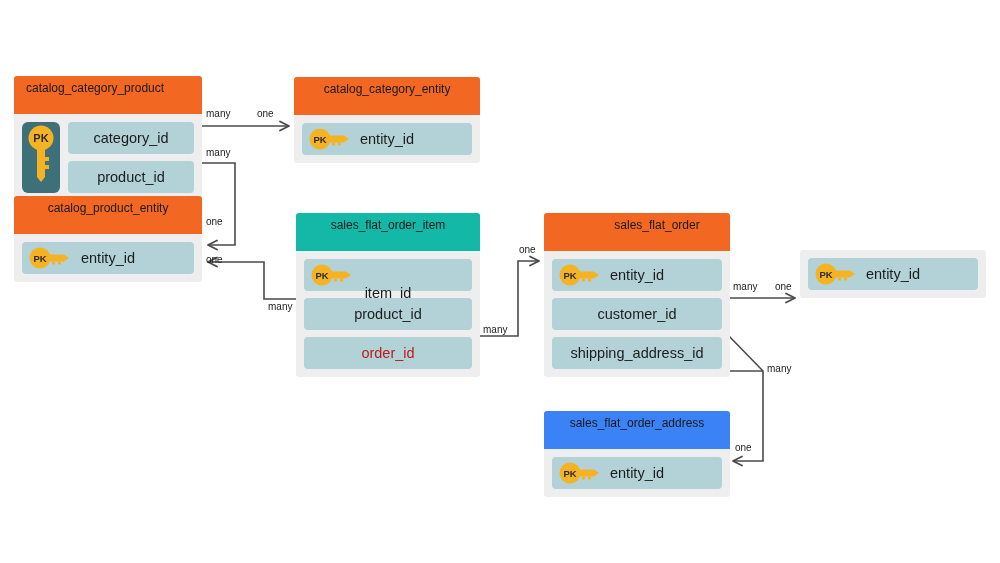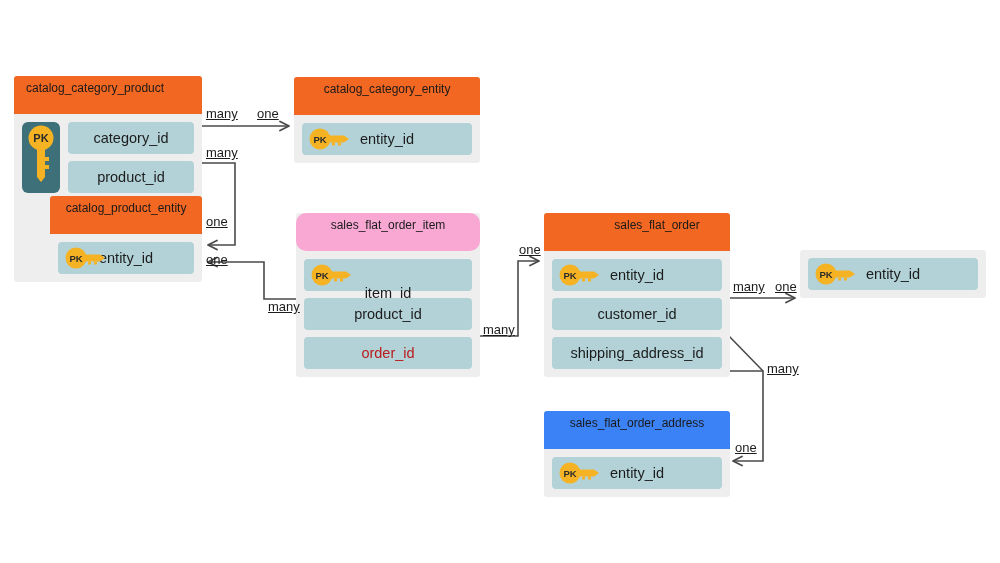--- a/index.html
+++ b/index.html
@@ -98,25 +98,24 @@
     justify-content: center;
   }
   .key-col svg { display: block; margin-top: 3px; }
 
   
   .fields.with-keycol { padding-left: 54px; }
 
   
   .card-label {
     position: absolute;
-    font-size: 13px;
+    font-size: 10px;
     color: #2b2b2b;
     white-space: nowrap;
     line-height: 11px;
-    text-decoration: underline;
   }
 </style>
 </head>
 <body>
 
 <div id="canvas">
 
   <svg id="edges" viewBox="0 0 1000 563" width="1000" height="563">
     <defs>
       <marker id="arrow-open" viewBox="0 0 10 10" refX="9" refY="5" markerWidth="7" markerHeight="7" orient="auto-start-reverse">
@@ -165,39 +164,39 @@
                 <path d="M19 7.5 H35 L40 11 L35 14.5 H19 Z" fill="#f5b324"></path>
                 <rect x="23" y="14.5" width="3" height="3" fill="#f5b324"></rect>
                 <rect x="29" y="14.5" width="3" height="3" fill="#f5b324"></rect>
                 <text x="11" y="14.6" text-anchor="middle" font-family="Liberation Sans, sans-serif" font-size="9.5" font-weight="bold" fill="#2b2b2b">PK</text>
               </svg>
             </span>
             <span class="field-label" style="color: rgb(28, 28, 28);">entity_id</span>
           </div>
         </div>
       </div>
-      <div class="table-card" style="left: 14px; top: 196px; width: 188px; padding-left: 36px;">
+      <div class="table-card" style="left: 14px; top: 196px; width: 188px;">
         <div class="table-header" style="background: rgb(242, 103, 34);">catalog_product_entity</div>
         <div class="fields">
           <div class="field-row" style="background: rgb(178, 210, 216);">
             <span class="key-h">
               <svg width="47" height="22" viewBox="0 0 47 22">
                 <circle cx="11" cy="11" r="10.5" fill="#f5b324"></circle>
                 <path d="M19 7.5 H35 L40 11 L35 14.5 H19 Z" fill="#f5b324"></path>
                 <rect x="23" y="14.5" width="3" height="3" fill="#f5b324"></rect>
                 <rect x="29" y="14.5" width="3" height="3" fill="#f5b324"></rect>
                 <text x="11" y="14.6" text-anchor="middle" font-family="Liberation Sans, sans-serif" font-size="9.5" font-weight="bold" fill="#2b2b2b">PK</text>
               </svg>
             </span>
             <span class="field-label" style="color: rgb(28, 28, 28);">entity_id</span>
           </div>
         </div>
       </div>
       <div class="table-card" style="left: 296px; top: 213px; width: 184px;">
-        <div class="table-header" style="background: #f9a8d4; border-radius: 10px;">sales_flat_order_item</div>
+        <div class="table-header" style="background: #14b8a6;">sales_flat_order_item</div>
         <div class="fields">
           <div class="field-row" style="background: rgb(178, 210, 216);">
             <span class="key-h">
               <svg width="47" height="22" viewBox="0 0 47 22">
                 <circle cx="11" cy="11" r="10.5" fill="#f5b324"></circle>
                 <path d="M19 7.5 H35 L40 11 L35 14.5 H19 Z" fill="#f5b324"></path>
                 <rect x="23" y="14.5" width="3" height="3" fill="#f5b324"></rect>
                 <rect x="29" y="14.5" width="3" height="3" fill="#f5b324"></rect>
                 <text x="11" y="14.6" text-anchor="middle" font-family="Liberation Sans, sans-serif" font-size="9.5" font-weight="bold" fill="#2b2b2b">PK</text>
               </svg>

